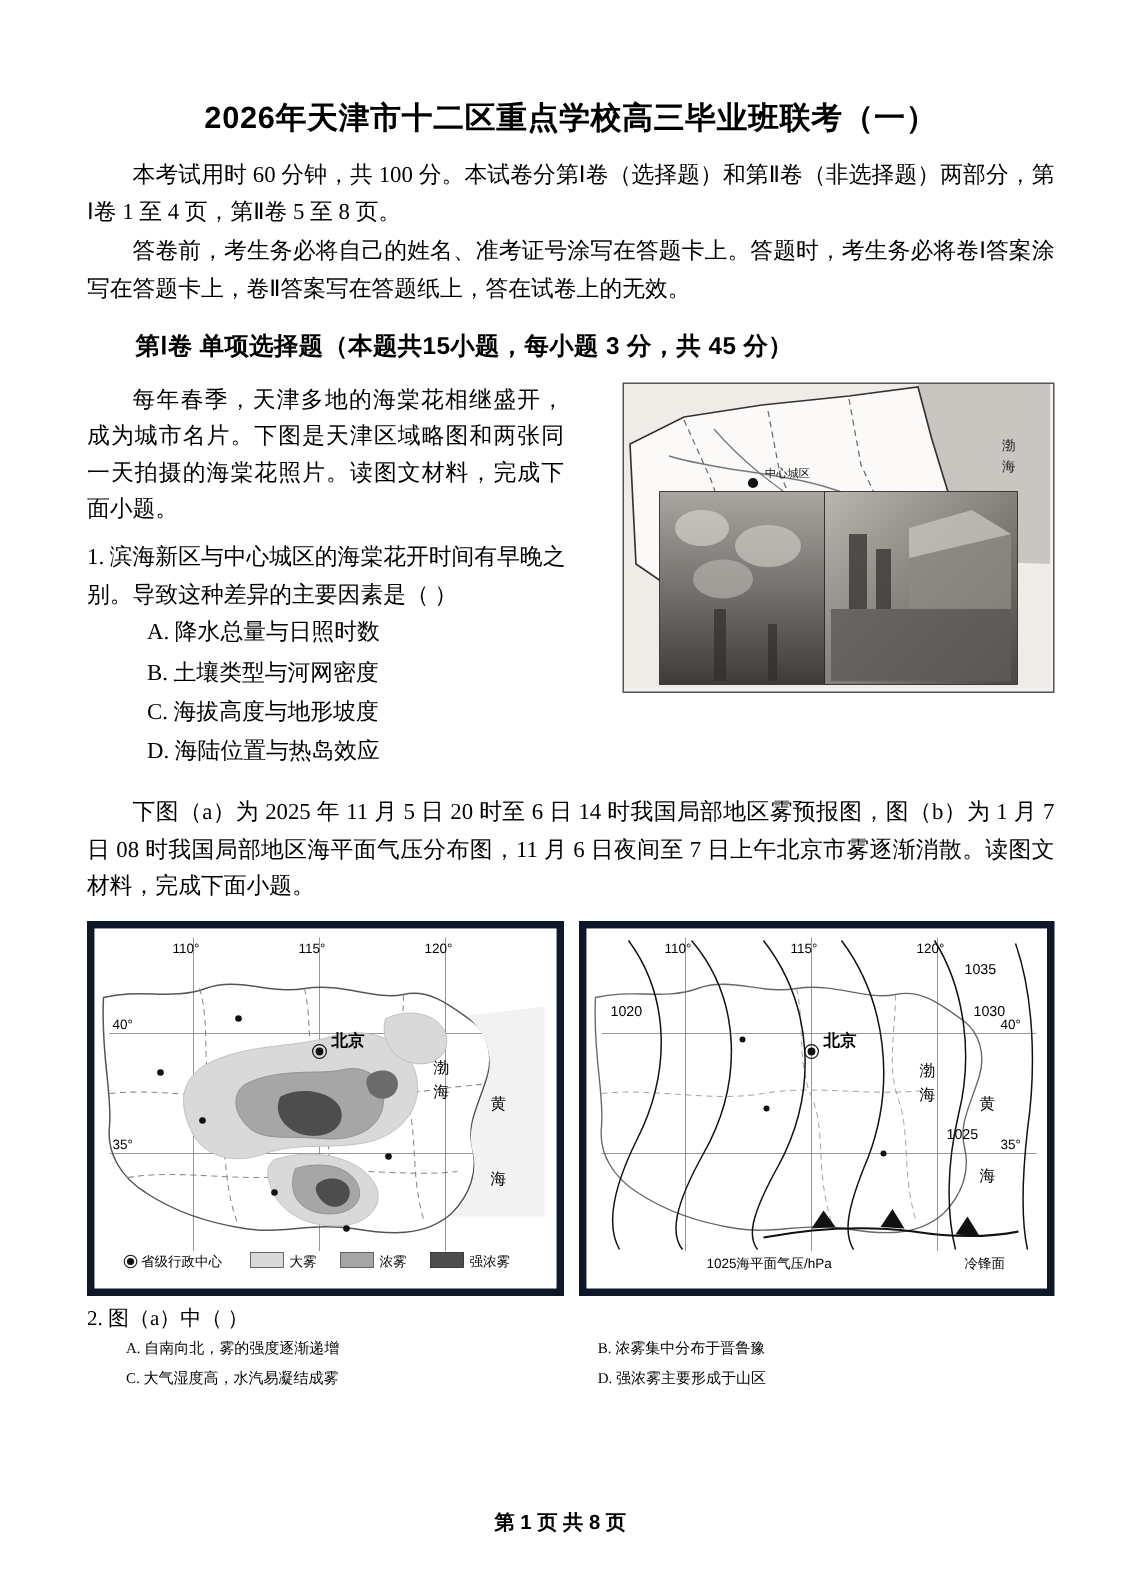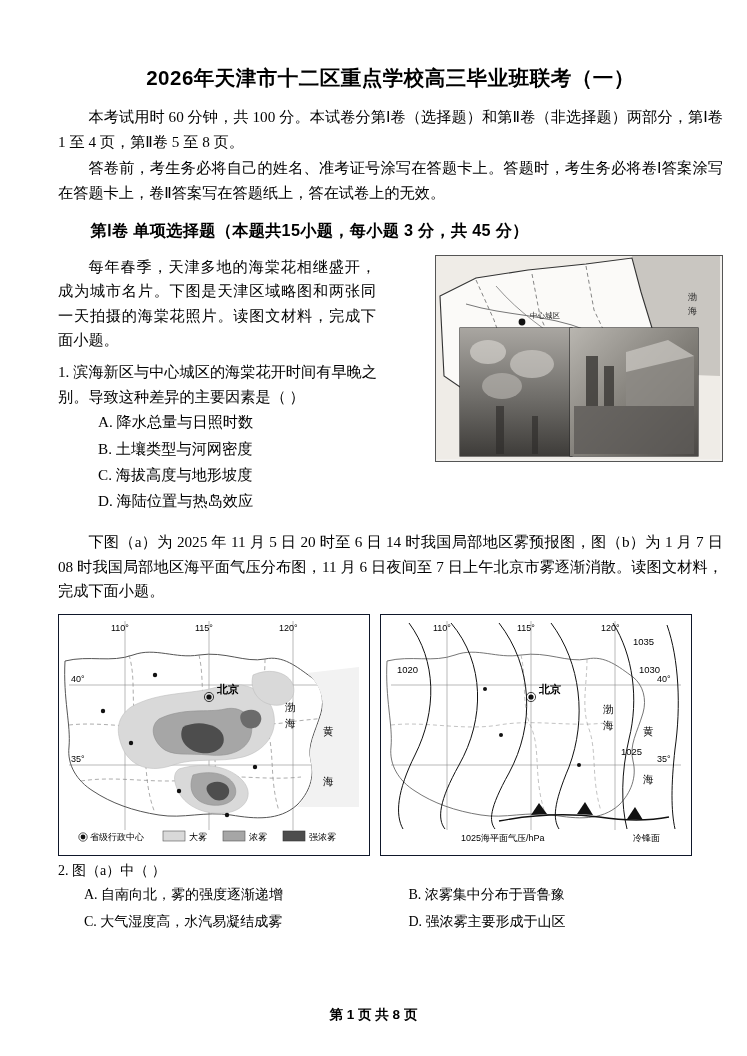--- a/index.html
+++ b/index.html
@@ -6,21 +6,21 @@
   body {
     width:747px; height:1056px;
     background:#ffffff;
     font-family:"Liberation Serif", serif;
     color:#000;
     position:relative;
     overflow:hidden;
   }
   .page {
     position:absolute; inset:0;
-    padding:46px 24px 0 58px;
+    padding:46px 44px 0 58px;
     box-sizing:border-box;
   }
   h1.title {
     font-family:"Liberation Sans", sans-serif;
     font-weight:bold;
     font-size:20.5px;
     text-align:center;
     letter-spacing:0.5px;
     margin:18px 0 0 0;
   }
@@ -68,31 +68,31 @@
     overflow:hidden;
   }
 
   
   .maps-row {
     display:flex; gap:10px;
     margin-top:10px;
   }
   .map-box {
     position:relative;
-    border:1px solid #0f172a;
+    border:5px solid #0f172a;
     background:#fff;
     overflow:hidden;
   }
   .map-a { width:310px; height:240px; }
   .map-b { width:310px; height:240px; }
   .cap { text-align:center; font-size:13.5px; margin-top:1px; }
   .opts2 {
     display:flex; margin-top:3px;
   }
-  .opts2 > div { width:50%; font-size:14px; line-height:1.75; }
+  .opts2 > div { width:50%; font-size:10px; line-height:1.75; }
   .opts2 .left { padding-left:26px; }
   .opts2 .right { padding-left:10px; }
   .q2line { font-size:14px; margin-top:6px; }
   .footer {
     position:absolute; left:0; right:0; bottom:32px;
     text-align:center;
     font-family:"Liberation Sans", sans-serif;
     font-weight:bold;
     font-size:13.5px;
   }

